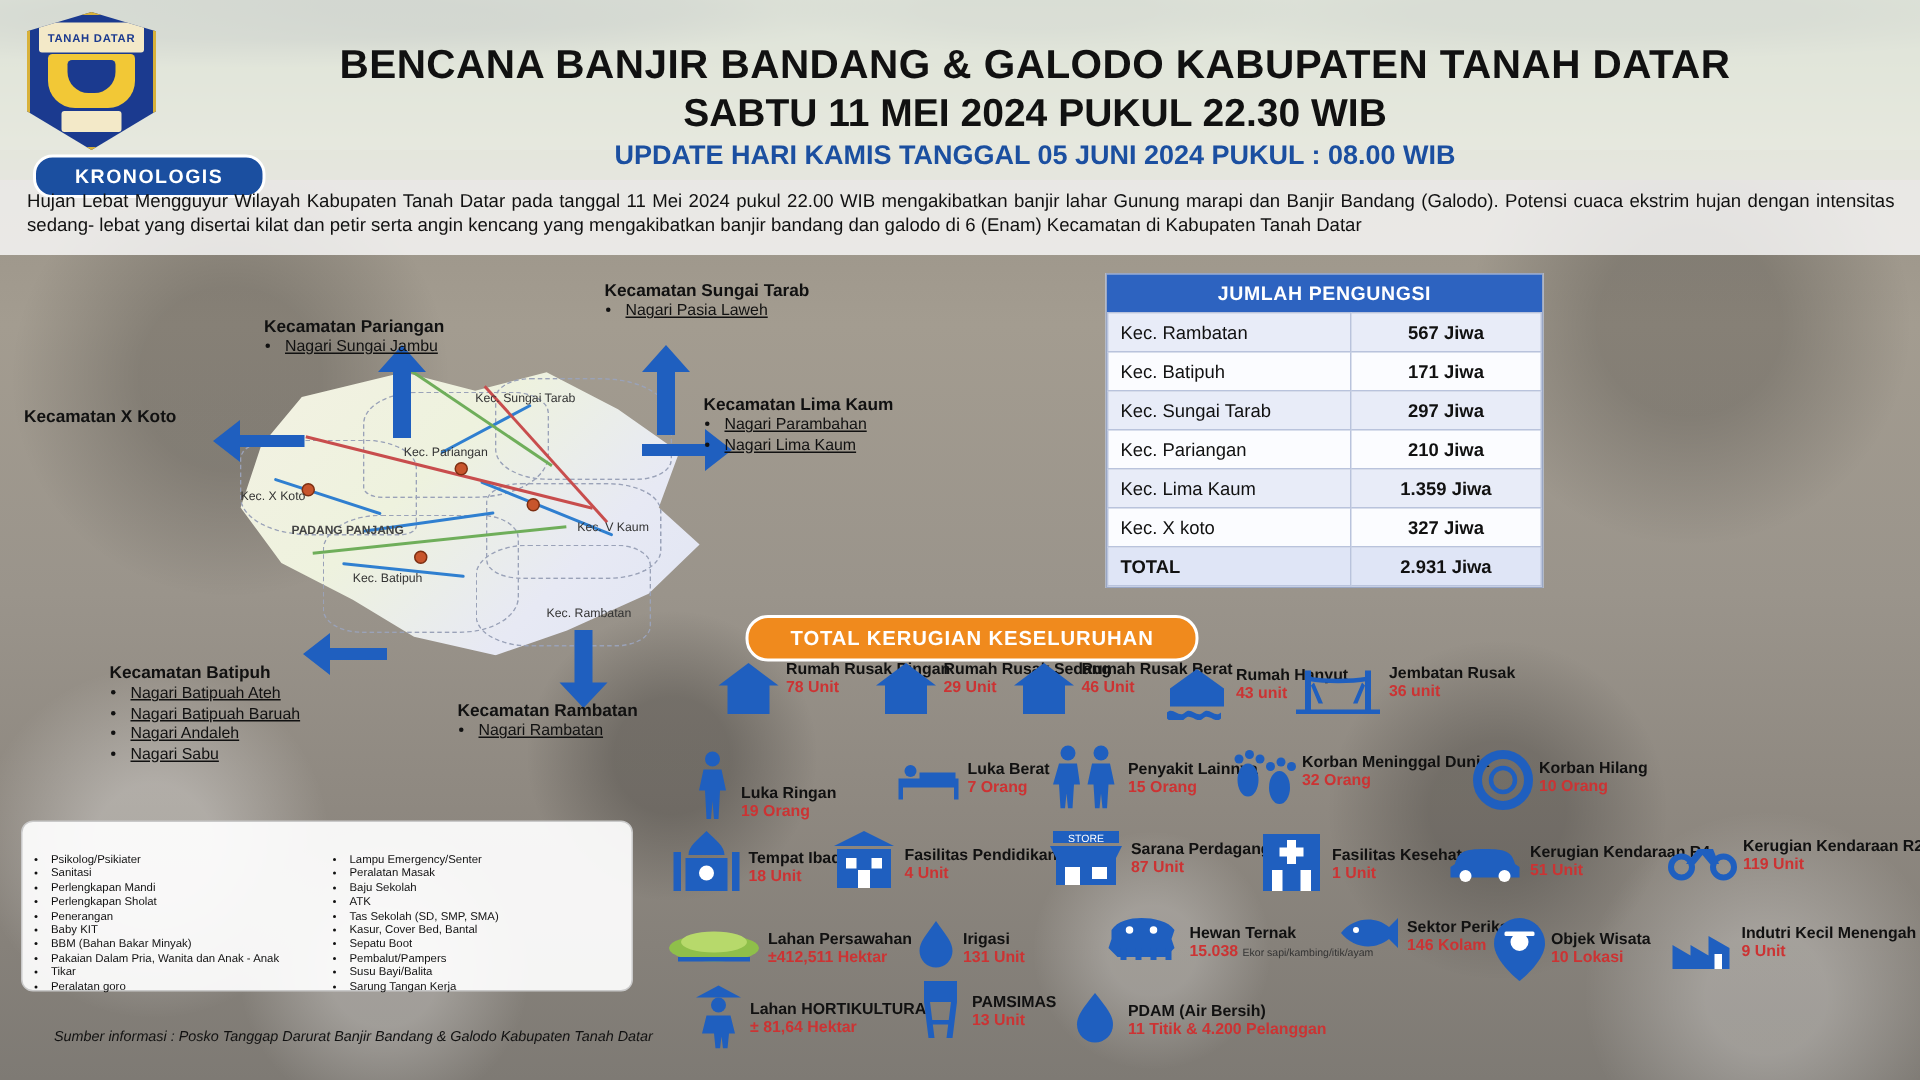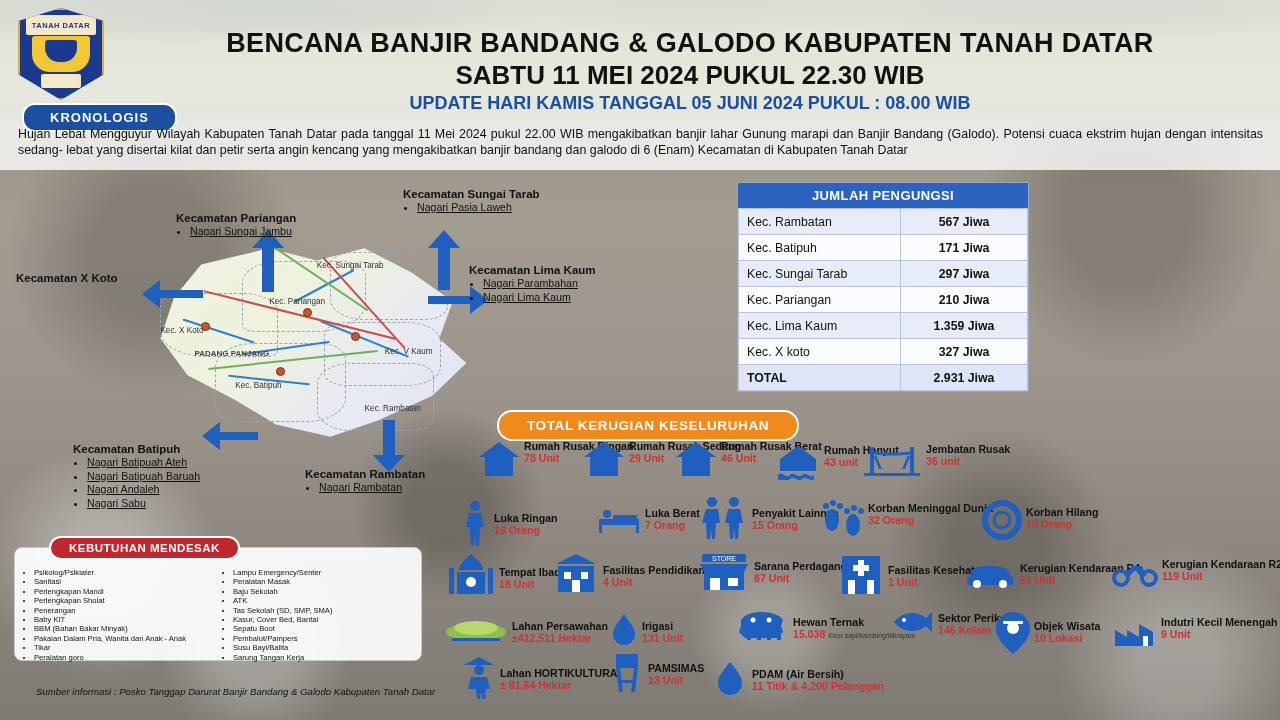--- a/index.html
+++ b/index.html
@@ -317,21 +317,21 @@
   <span class="tx"><span class="lbl">Jembatan Rusak</span><br><span class="n">36 unit</span></span>
 </div>
 
 <div class="stat" style="left:460px;top:500px;">
   <span class="ic">
     <svg width="30" height="46" viewBox="0 0 30 46">
         <circle class="blue" cx="15" cy="6" r="5"></circle>
         <path class="blue" d="M9 13h12l3 14h-4l-1 19h-3l-1-12-1 12h-3l-1-19H6z"></path>
       </svg>
   </span>
-  <span class="tx" style="margin-top:12px;"><span class="lbl">Luka Ringan</span><br><span class="n">19 Orang</span></span>
+  <span class="tx" style="margin-top:23px;"><span class="lbl">Luka Ringan</span><br><span class="n">19 Orang</span></span>
 </div>
 <div class="stat" style="left:597px;top:505px;">
   <span class="ic">
     <svg width="44" height="30" viewBox="0 0 44 30">
         <circle class="blue" cx="10" cy="9" r="4"></circle>
         <path class="blue" d="M2 14h40v6H2zM2 20h3v8H2zM39 20h3v8h-3zM16 10h24v4H16z"></path>
       </svg>
   </span>
   <span class="tx" style="margin-top:2px;"><span class="lbl">Luka Berat</span><br><span class="n">7 Orang</span></span>
 </div>
@@ -525,21 +525,20 @@
 <div class="stat" style="left:712px;top:658px;">
   <span class="ic">
     <svg width="36" height="40" viewBox="0 0 36 40">
         <path class="blue" d="M18 4c8 10 12 15 12 21a12 12 0 0 1-24 0c0-6 4-11 12-21z"></path>
       </svg>
   </span>
   <span class="tx" style="margin-top:10px;"><span class="lbl">PDAM (Air Bersih)</span><br><span class="n">11 Titik &amp; 4.200 Pelanggan</span></span>
 </div>
 
 <div class="kb">
-  <div class="kb-badge">KEBUTUHAN MENDESAK</div>
   <div class="kb-cols">
     <div class="kb-col">
       <ul>
         <li>Psikolog/Psikiater</li>
         <li>Sanitasi</li>
         <li>Perlengkapan Mandi</li>
         <li>Perlengkapan Sholat</li>
         <li>Penerangan</li>
         <li>Baby KIT</li>
         <li>BBM (Bahan Bakar Minyak)</li>

